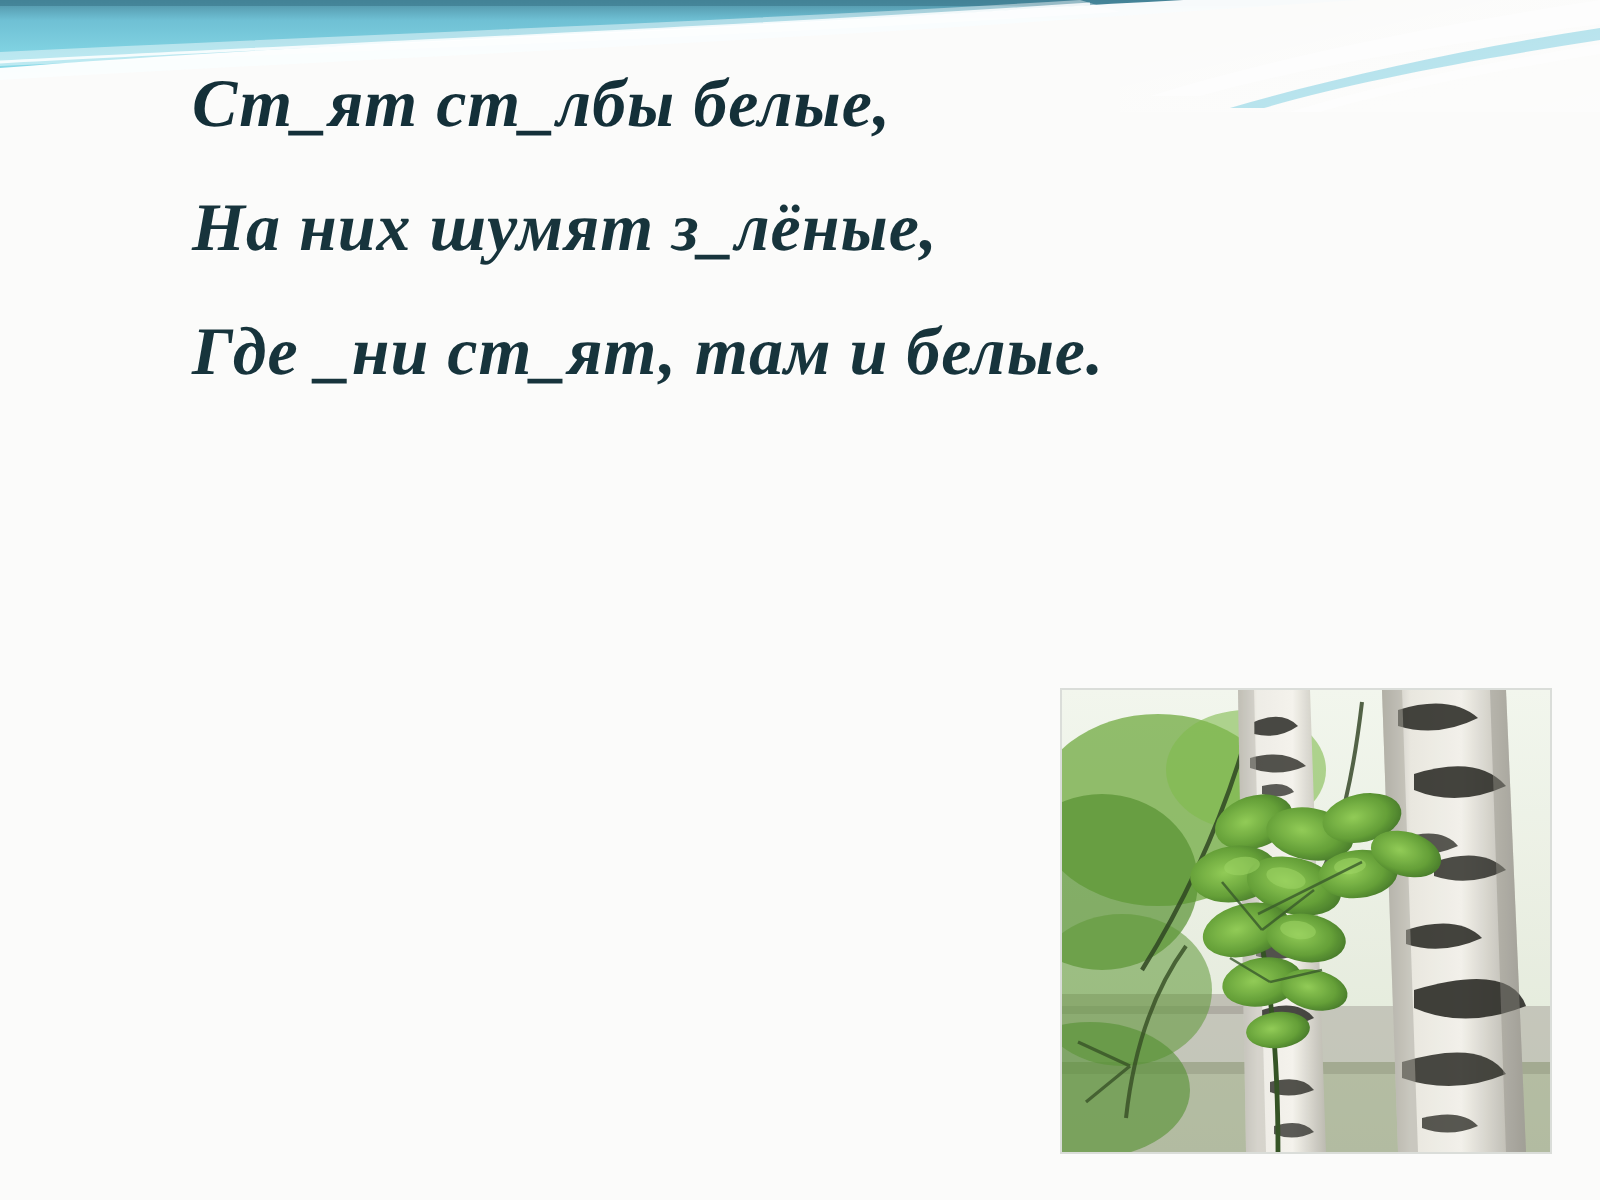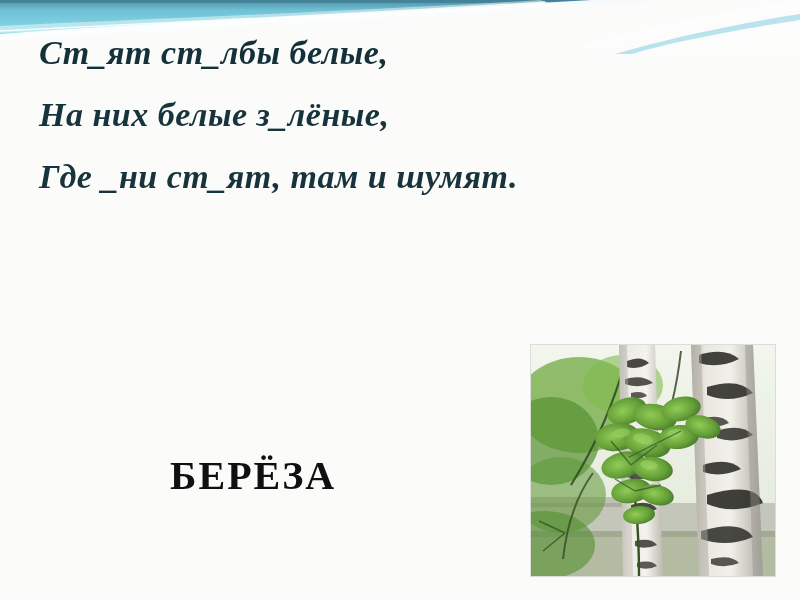--- a/index.html
+++ b/index.html
@@ -33,21 +33,21 @@
     left: 0;
     top: 22px;
     width: 800px;
   }
   .riddle-line {
     font-style: italic;
     font-weight: bold;
     font-size: 34px;
     line-height: 62px;
     color: #17343c;
-    padding-left: 39px;
+    padding-left: 96px;
     white-space: pre;
     letter-spacing: 0.5px;
     text-shadow: 0 1px 0 rgba(255,255,255,0.55);
   }
   .riddle-line.l1 { color: #143039; }
 
   
   .answer {
     position: absolute;
     left: 170px;
@@ -105,25 +105,24 @@
       <path d="M800 14 L800 20 C 735 30, 672 42, 632 54 L615 54 C 670 38, 735 24, 800 14 Z" fill="#6fc9dd" opacity="0.6"></path>
       <path d="M800 22 L800 27 C 742 36, 690 47, 660 56 L645 56 C 690 42, 745 31, 800 22 Z" fill="#ffffff" opacity="0.5"></path>
       <rect x="560" y="0" width="240" height="56" fill="url(#rgrad)" opacity="0.35"></rect>
 
       <path d="M0 31 C 170 22, 350 15, 545 2" fill="none" stroke="#ffffff" stroke-width="1.4" opacity="0.85"></path>
     </svg>
   </div>
 
   <div class="riddle">
     <div class="riddle-line l1">Ст_ят ст_лбы белые,</div>
-    <div class="riddle-line">На них белые з_лёные,</div>
-    <div class="riddle-line">Где _ни ст_ят, там и шумят.</div>
+    <div class="riddle-line">На них шумят з_лёные,</div>
+    <div class="riddle-line">Где _ни ст_ят, там и белые.</div>
   </div>
 
-  <div class="answer">БЕРЁЗА</div>
 
   <div class="photo">
     <svg width="244" height="231" viewBox="0 0 244 231" xmlns="http://www.w3.org/2000/svg">
       <defs>
         <linearGradient id="skyg" x1="0" y1="0" x2="0" y2="1">
           <stop offset="0%" stop-color="#f2f6ec"></stop>
           <stop offset="100%" stop-color="#dfe7d6"></stop>
         </linearGradient>
         <linearGradient id="barkA" x1="0" y1="0" x2="1" y2="0">
           <stop offset="0%" stop-color="#c6c4ba"></stop>

